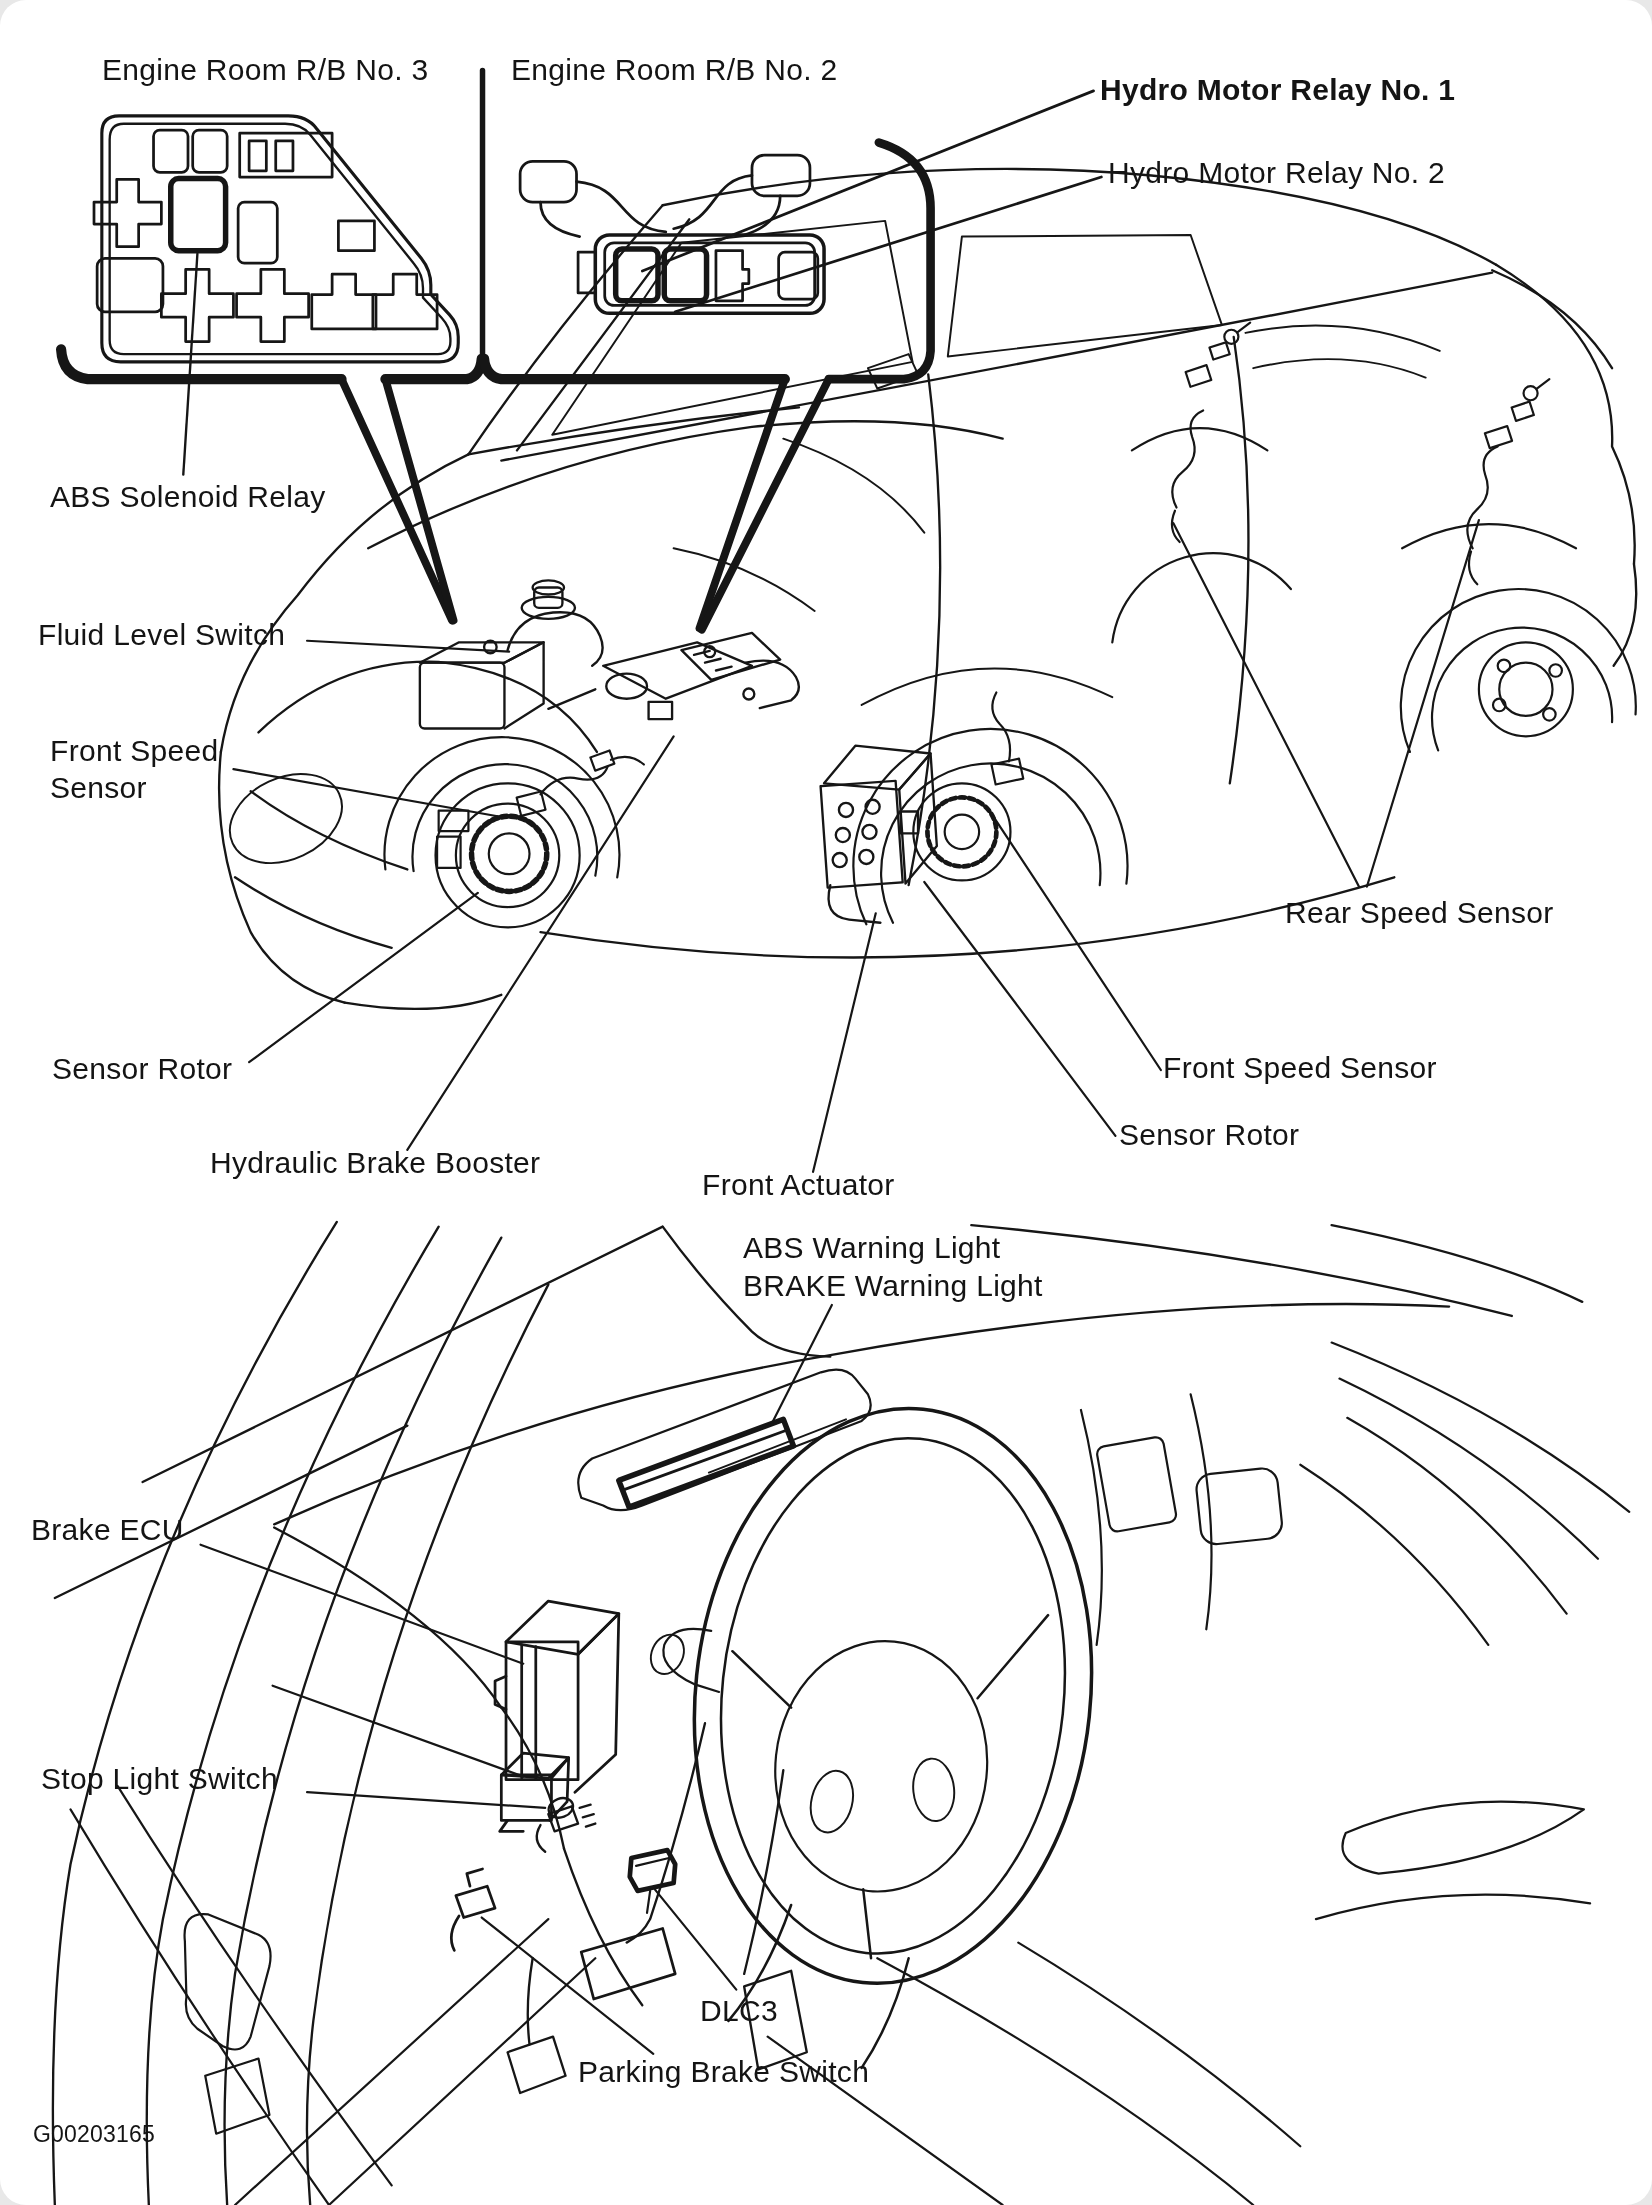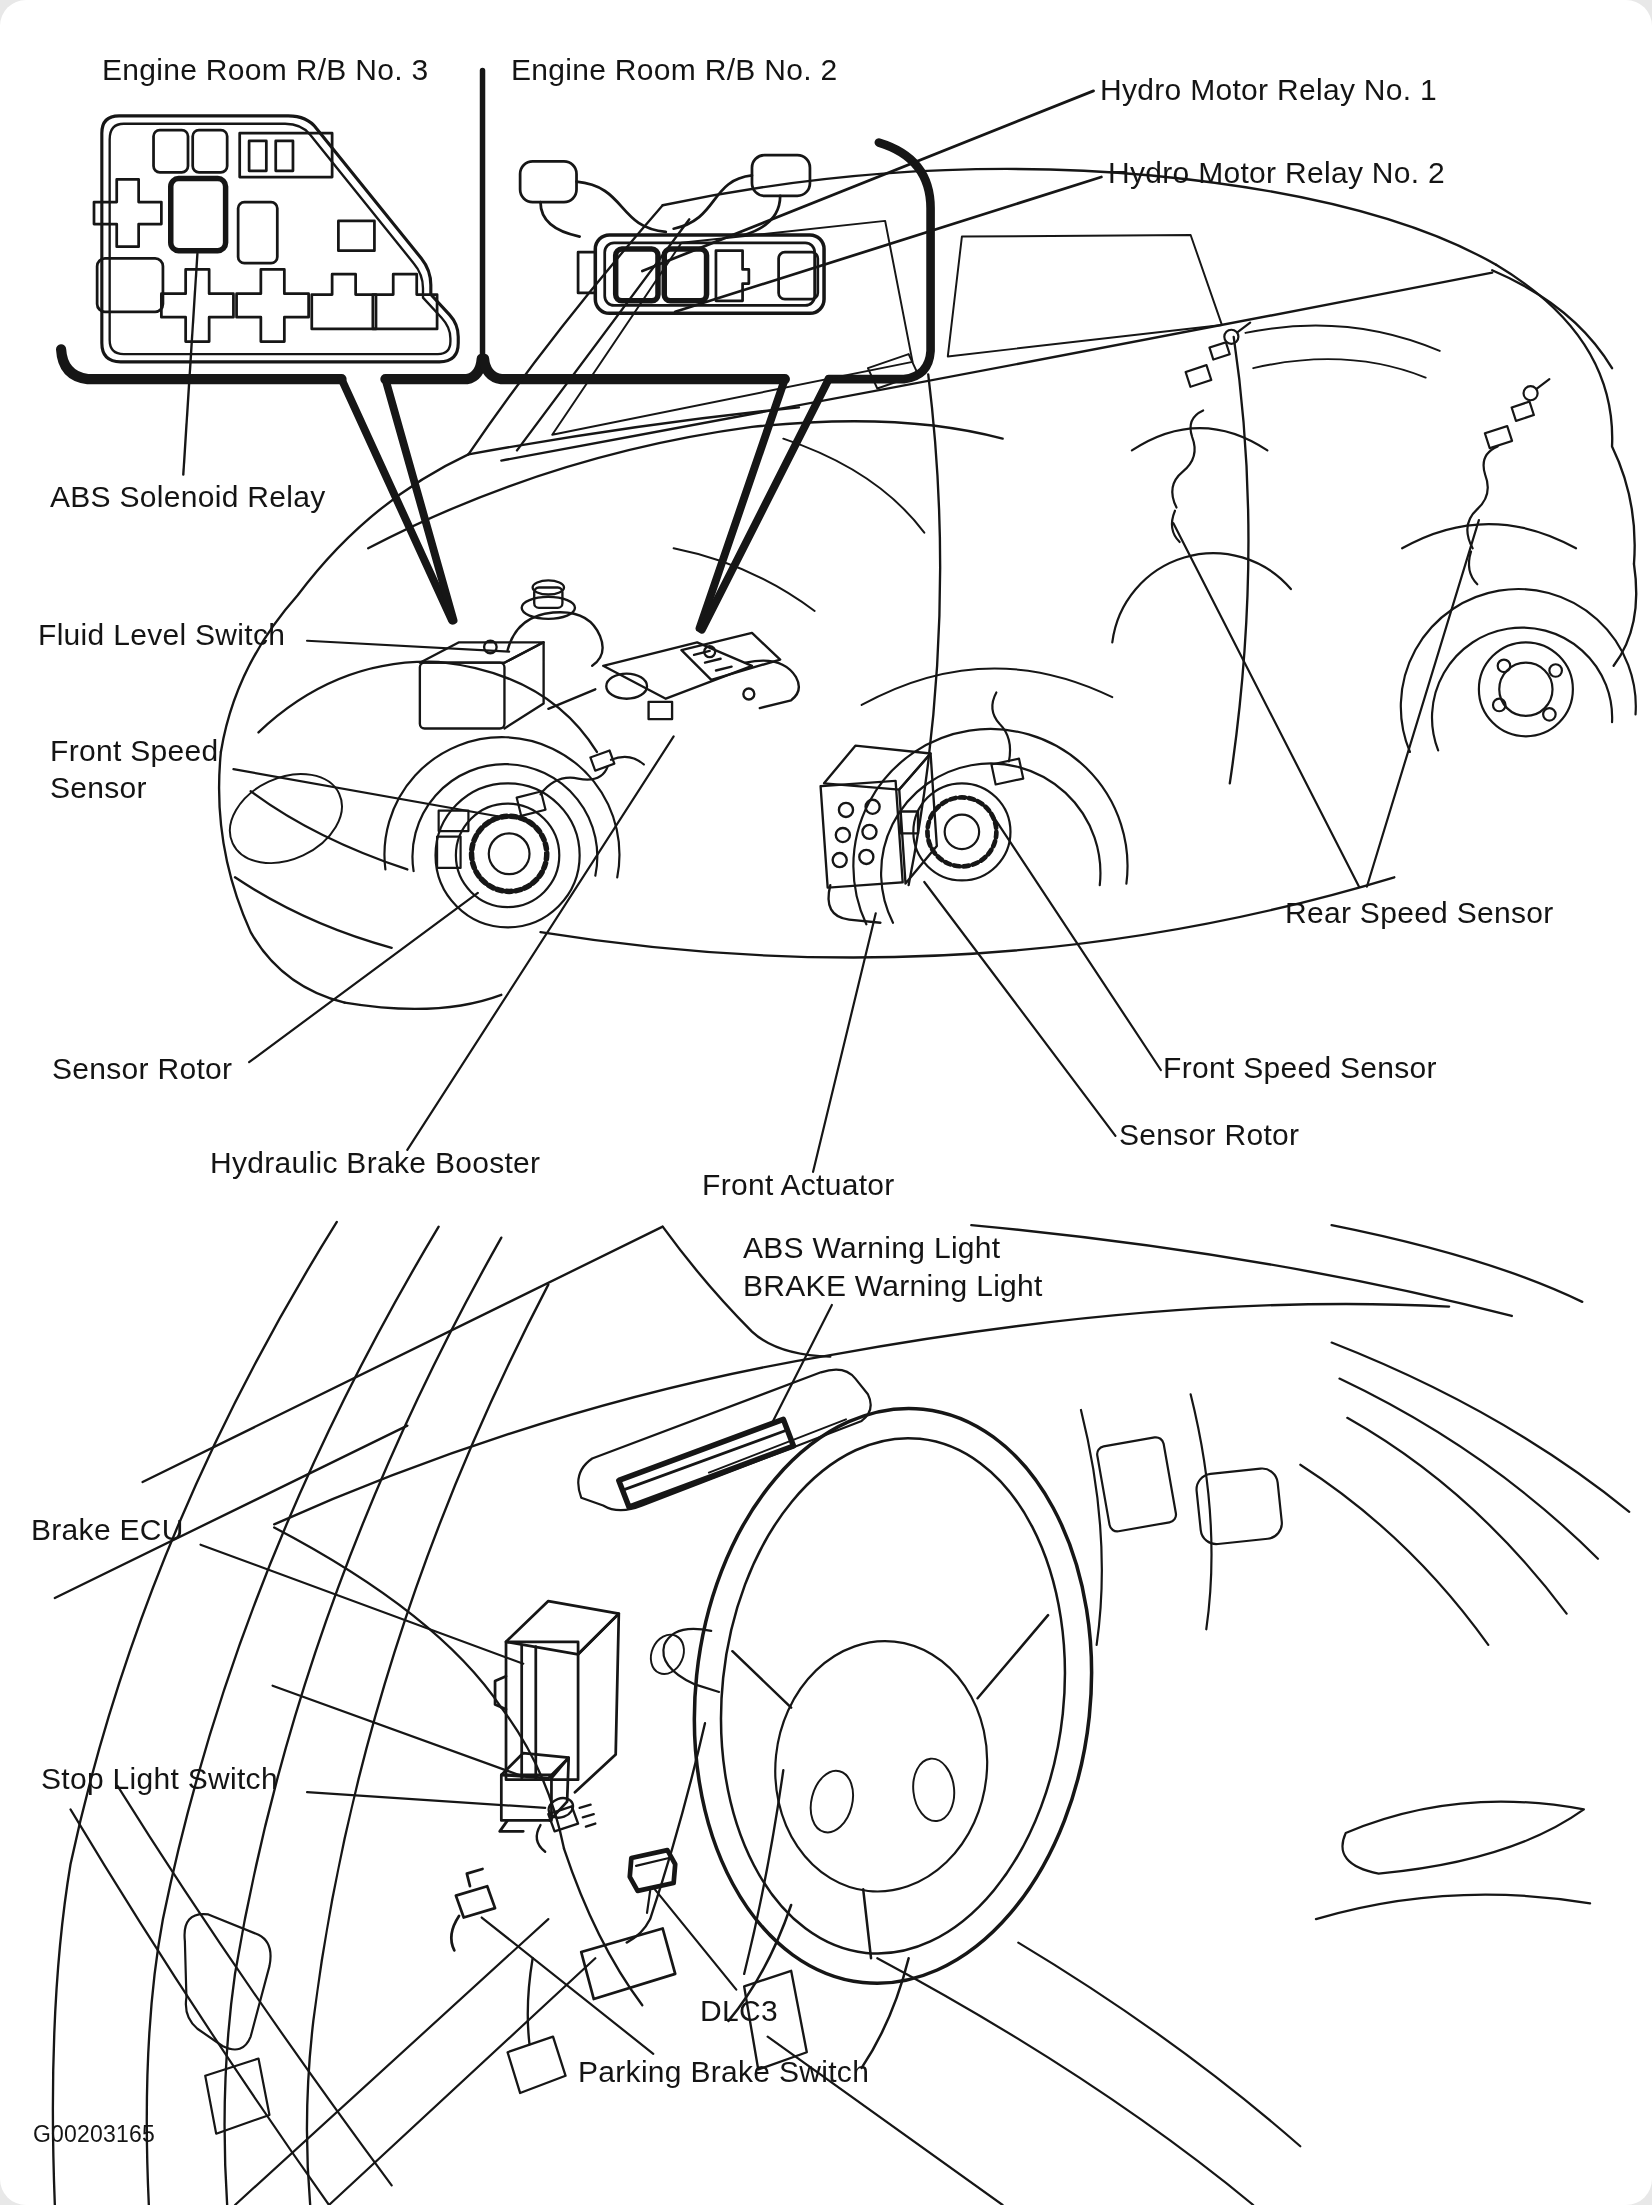--- a/index.html
+++ b/index.html
@@ -5,21 +5,21 @@
   html,body{margin:0;padding:0;background:#e8e8e8;}
   .stage{position:relative;width:1652px;height:2205px;background:#ffffff;overflow:hidden;
          font-family:"Liberation Sans",sans-serif;border-radius:26px;}
   .stage svg{position:absolute;left:0;top:0;}
   .lbl{position:absolute;font-size:30px;line-height:1.22;color:#141414;
        white-space:pre-line;letter-spacing:0.3px;}
   .lbl.small{font-size:23px;letter-spacing:0.2px;}
   
   #lbl-title3{left:102px;top:52px;}
   #lbl-title2{left:511px;top:52px;}
-  #lbl-hydro1{left:1100px;top:72px;}
+  #lbl-hydro1{left:1100px;top:72px;font-weight:bold;}
   #lbl-hydro2{left:1108px;top:155px;}
   #lbl-abs-solenoid{left:50px;top:479px;}
   #lbl-fluid{left:38px;top:617px;}
   #lbl-front-speed-left{left:50px;top:733px;}
   #lbl-sensor-rotor-left{left:52px;top:1051px;}
   #lbl-rear-speed{left:1285px;top:895px;}
   #lbl-front-speed-right{left:1163px;top:1050px;}
   #lbl-sensor-rotor-right{left:1119px;top:1117px;}
   #lbl-booster{left:210px;top:1145px;}
   #lbl-actuator{left:702px;top:1167px;}

